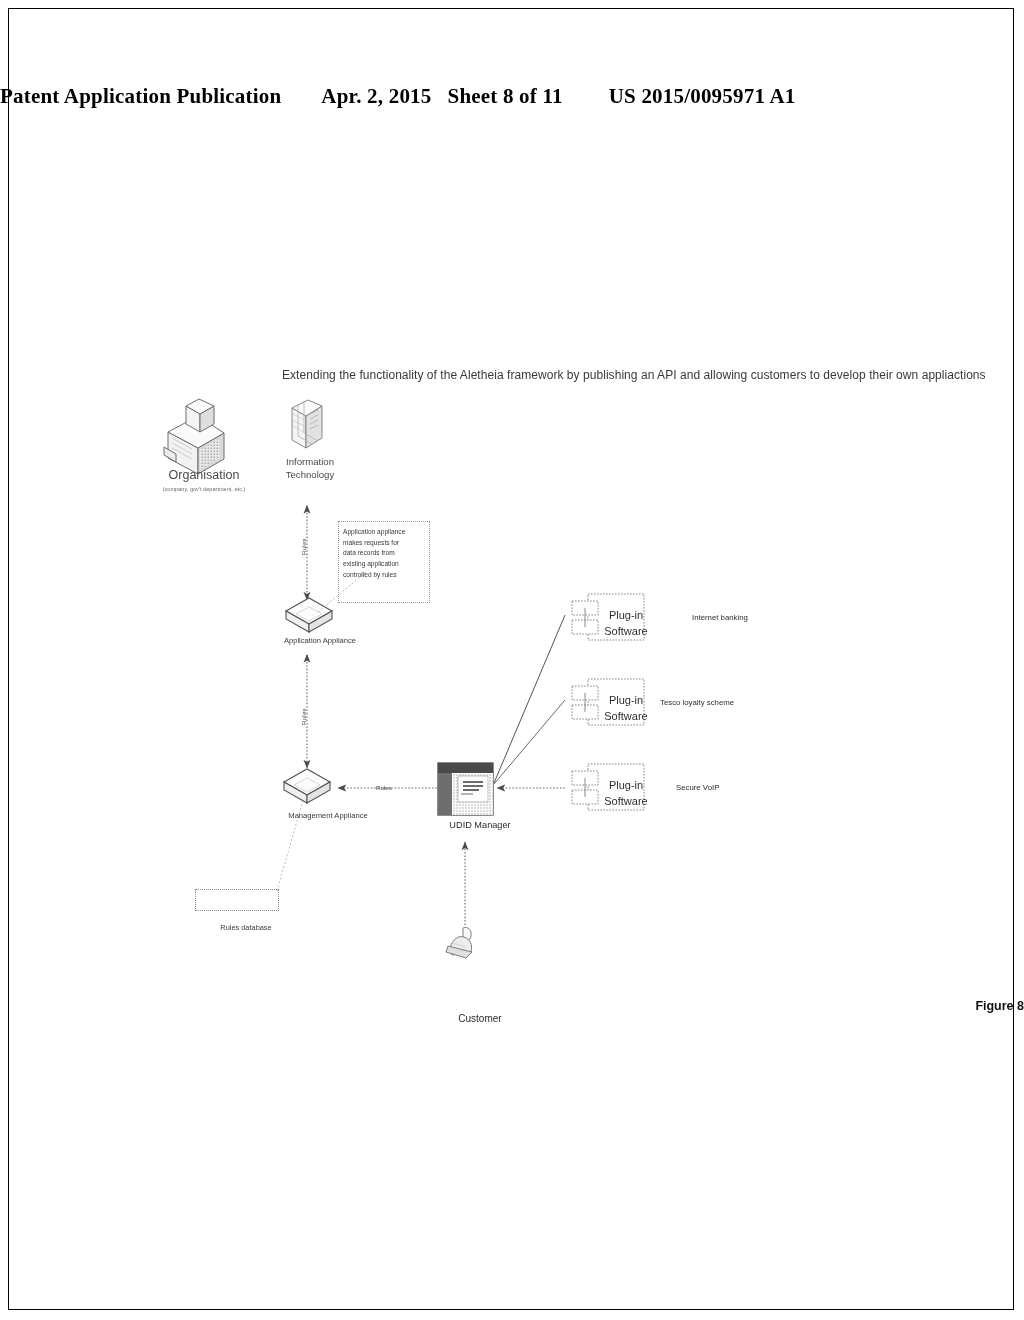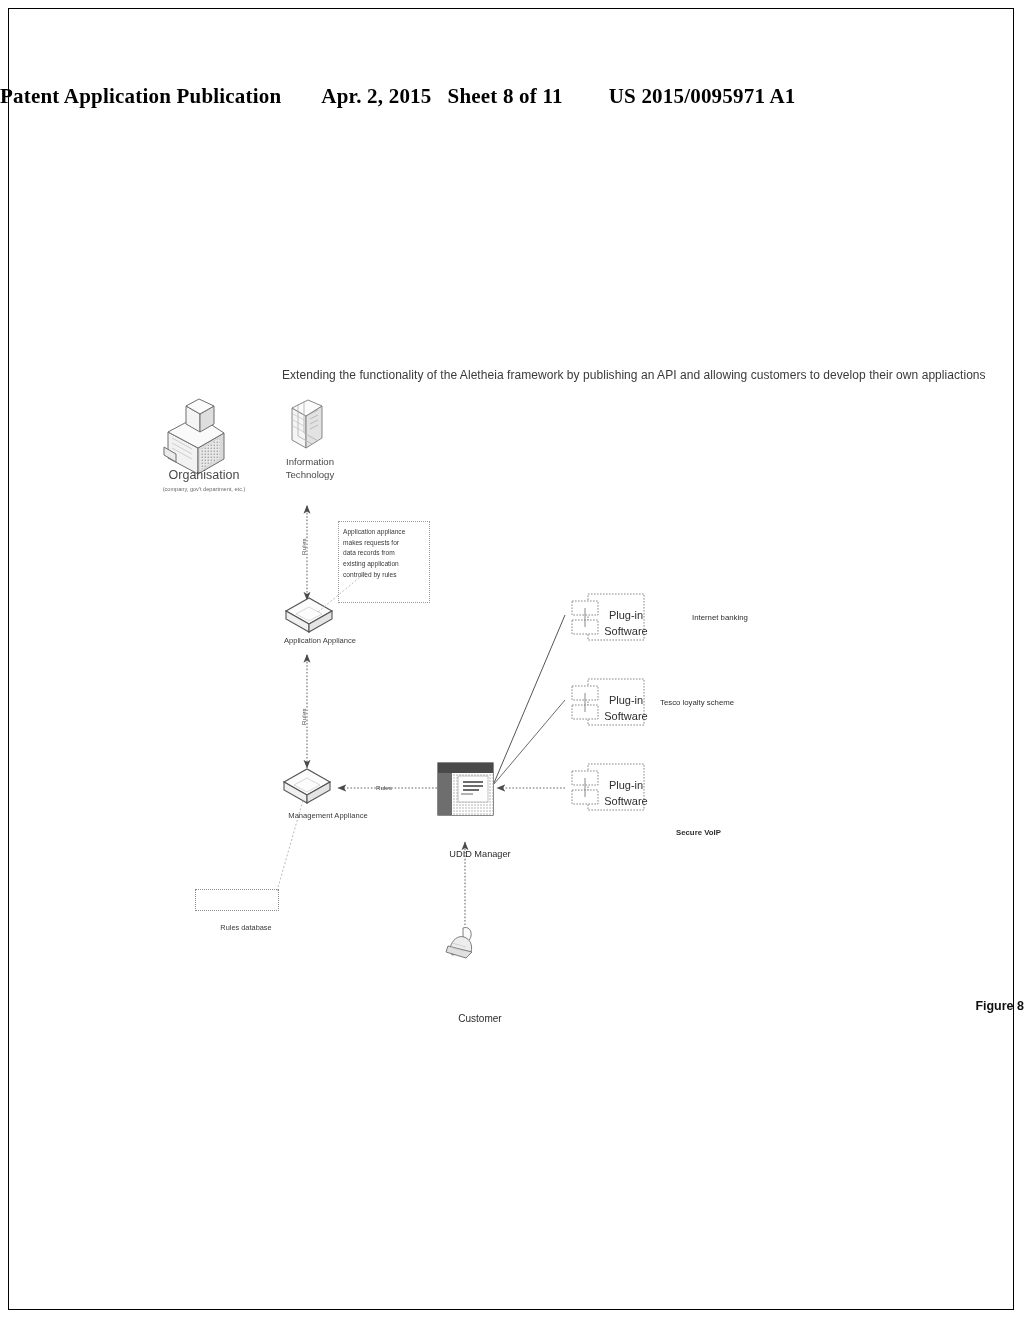--- a/index.html
+++ b/index.html
@@ -71,21 +71,21 @@
     white-space: nowrap;
   }
   .fig-label.ctr { text-align: center; }
   .fig-label.wrap { white-space: normal; }
 
   .t-org      { left: 140px; top: 468px; width: 128px; font-size: 12.5px; color: #4a4a4a; }
   .t-org-sub  { left: 136px; top: 486px; width: 136px; font-size: 5.6px;  color: #6a6a6a; }
   .t-it       { left: 272px; top: 456px; width: 76px;  font-size: 9.6px;  color: #4a4a4a; line-height: 1.35; }
   .t-appappl  { left: 250px; top: 636px; width: 140px; font-size: 7.6px;  color: #3a3a3a; }
   .t-mgmtappl { left: 248px; top: 811px; width: 160px; font-size: 7.6px;  color: #3a3a3a; }
-  .t-udid     { left: 410px; top: 820px; width: 140px; font-size: 9.2px;  color: #2b2b2b; margin-top: 29px; }
+  .t-udid     { left: 410px; top: 820px; width: 140px; font-size: 9.2px;  color: #2b2b2b; }
   .t-customer { left: 410px; top: 1013px; width: 140px; font-size: 10px;  color: #2b2b2b; }
   .t-rulesdb  { left: 196px; top: 895px; width: 100px; font-size: 7.4px;  color: #3a3a3a; margin-top: 28px; }
 
   .t-plug {
     font-size: 11px;
     color: #2e2e2e;
     line-height: 1.45;
     text-align: center;
     width: 56px;
   }
@@ -93,21 +93,21 @@
   .t-plug-2 { left: 598px; top: 693px; }
   .t-plug-3 { left: 598px; top: 778px; }
 
   .t-service {
     font-size: 7.8px;
     color: #2e2e2e;
     white-space: nowrap;
   }
   .t-svc-1 { left: 692px; top: 613px; }
   .t-svc-2 { left: 660px; top: 698px; }
-  .t-svc-3 { left: 676px; top: 828px; font-weight: bold; }
+  .t-svc-3 { left: 676px; top: 783px; }
 
   
   #callout-box {
     position: absolute;
     left: 338px; top: 521px;
     width: 92px; height: 82px;
     border: 1px dotted #9a9a9a;
     box-sizing: border-box;
     background: transparent;
   }

